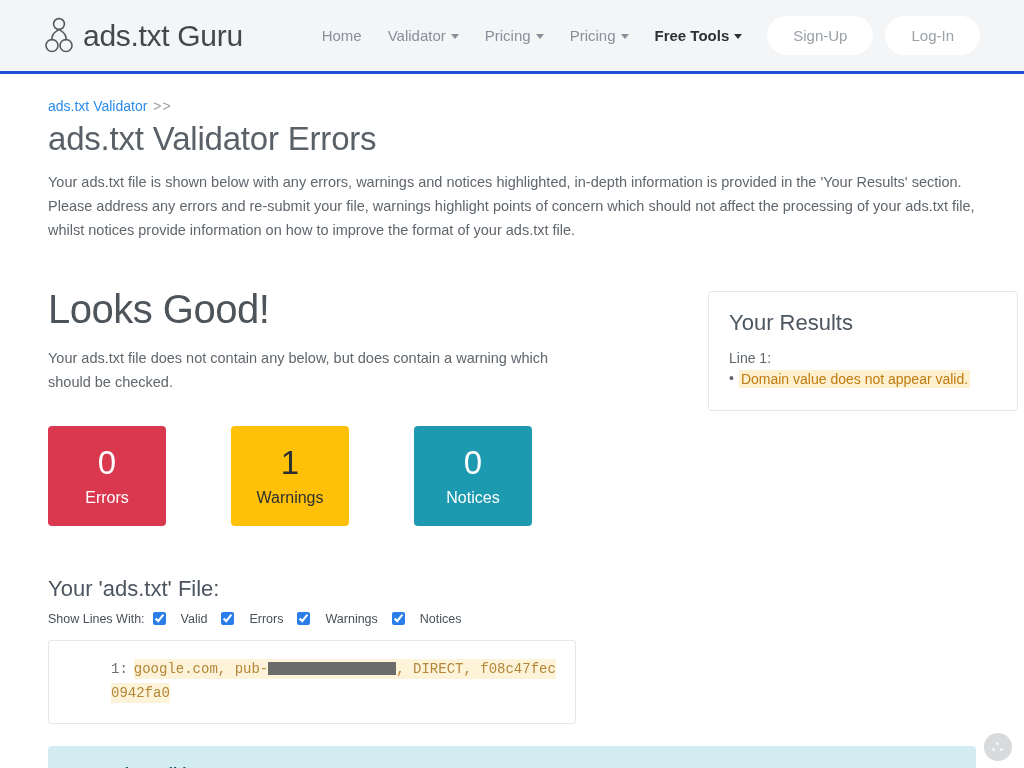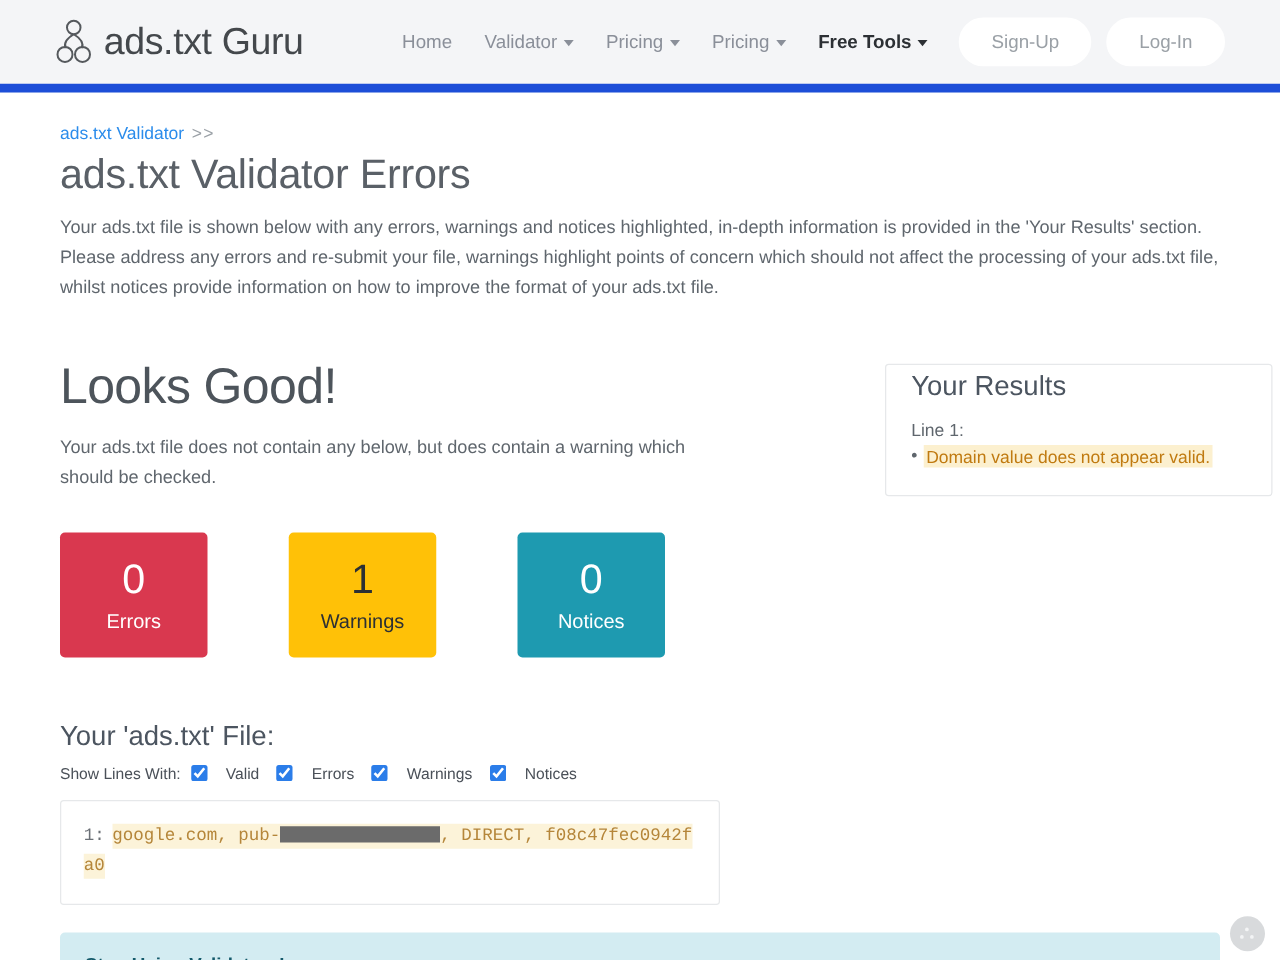--- a/index.html
+++ b/index.html
@@ -12,21 +12,21 @@
     overflow: hidden;
     background: #ffffff;
     font-family: "Liberation Sans", sans-serif;
     color: #3c4043;
   }
 
   
   .site-header {
     height: 74px;
     background: #f4f5f7;
-    border-bottom: 7px solid #1d4ed8;
+    border-bottom: 3px solid #1d4ed8;
     display: flex;
     align-items: center;
     padding: 0 44px 0 44px;
   }
   .brand {
     display: flex;
     align-items: center;
     gap: 9px;
     text-decoration: none;
     color: #3f4448;
@@ -170,21 +170,21 @@
   .stat-errors   { background: #d9384f; color: #ffffff; }
   .stat-warnings { background: #ffc107; color: #2c3034; }
   .stat-notices  { background: #1e9ab0; color: #ffffff; }
 
   
   .results-card {
     width: 310px;
     flex: 0 0 310px;
     border: 1px solid #e6e8ea;
     border-radius: 3px;
-    padding: 4px 20px 22px 20px;
+    padding: 18px 20px 22px 20px;
     background: #ffffff;
     margin-top: 4px;
   }
   .results-card h3 {
     margin: 0 0 14px 0;
     font-size: 22px;
     font-weight: 400;
     color: #4c5560;
   }
   .results-line-label {
@@ -241,20 +241,21 @@
     border-radius: 3px;
     padding: 16px 18px 18px 18px;
     background: #ffffff;
   }
   .code-line {
     font-family: "Liberation Mono", monospace;
     font-size: 14px;
     line-height: 24px;
     white-space: normal;
     word-break: break-all;
+    margin-left: 44px;
   }
   .line-no { color: #6b7076; margin-right: 6px; }
   .hl-warn {
     background: #fcf3d9;
     color: #b5863a;
     padding: 2px 0;
   }
   .redacted {
     display: inline-block;
     width: 128px;

